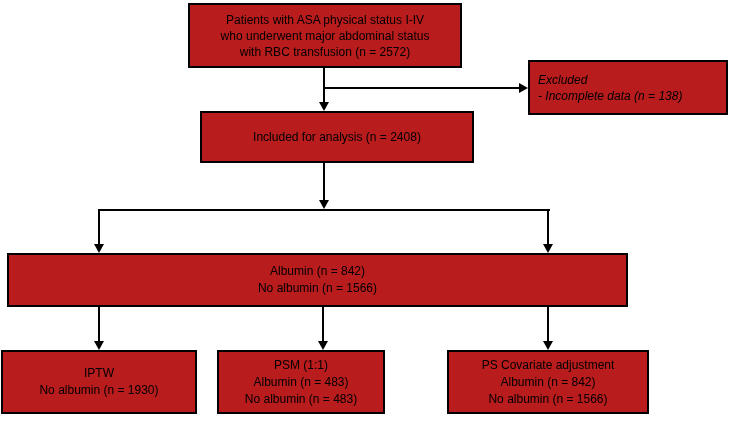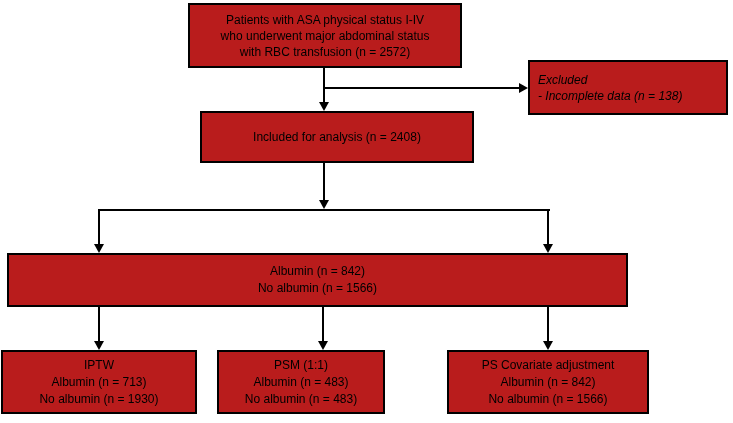--- a/index.html
+++ b/index.html
@@ -105,21 +105,20 @@
     <span class="line">Included for analysis (n = 2408)</span>
   </div>
 
   <div class="box cohort" id="cohort-box">
     <span class="line">Albumin (n = 842)</span>
     <span class="line">No albumin (n = 1566)</span>
   </div>
 
   <div class="box bottom-row" id="iptw-box">
     <span class="line">IPTW</span>
-    <span class="line">Albumin (n = 713)</span>
     <span class="line">No albumin (n = 1930)</span>
   </div>
 
   <div class="box bottom-row" id="psm-box">
     <span class="line">PSM (1:1)</span>
     <span class="line">Albumin (n = 483)</span>
     <span class="line">No albumin (n = 483)</span>
   </div>
 
   <div class="box bottom-row" id="pscov-box">

